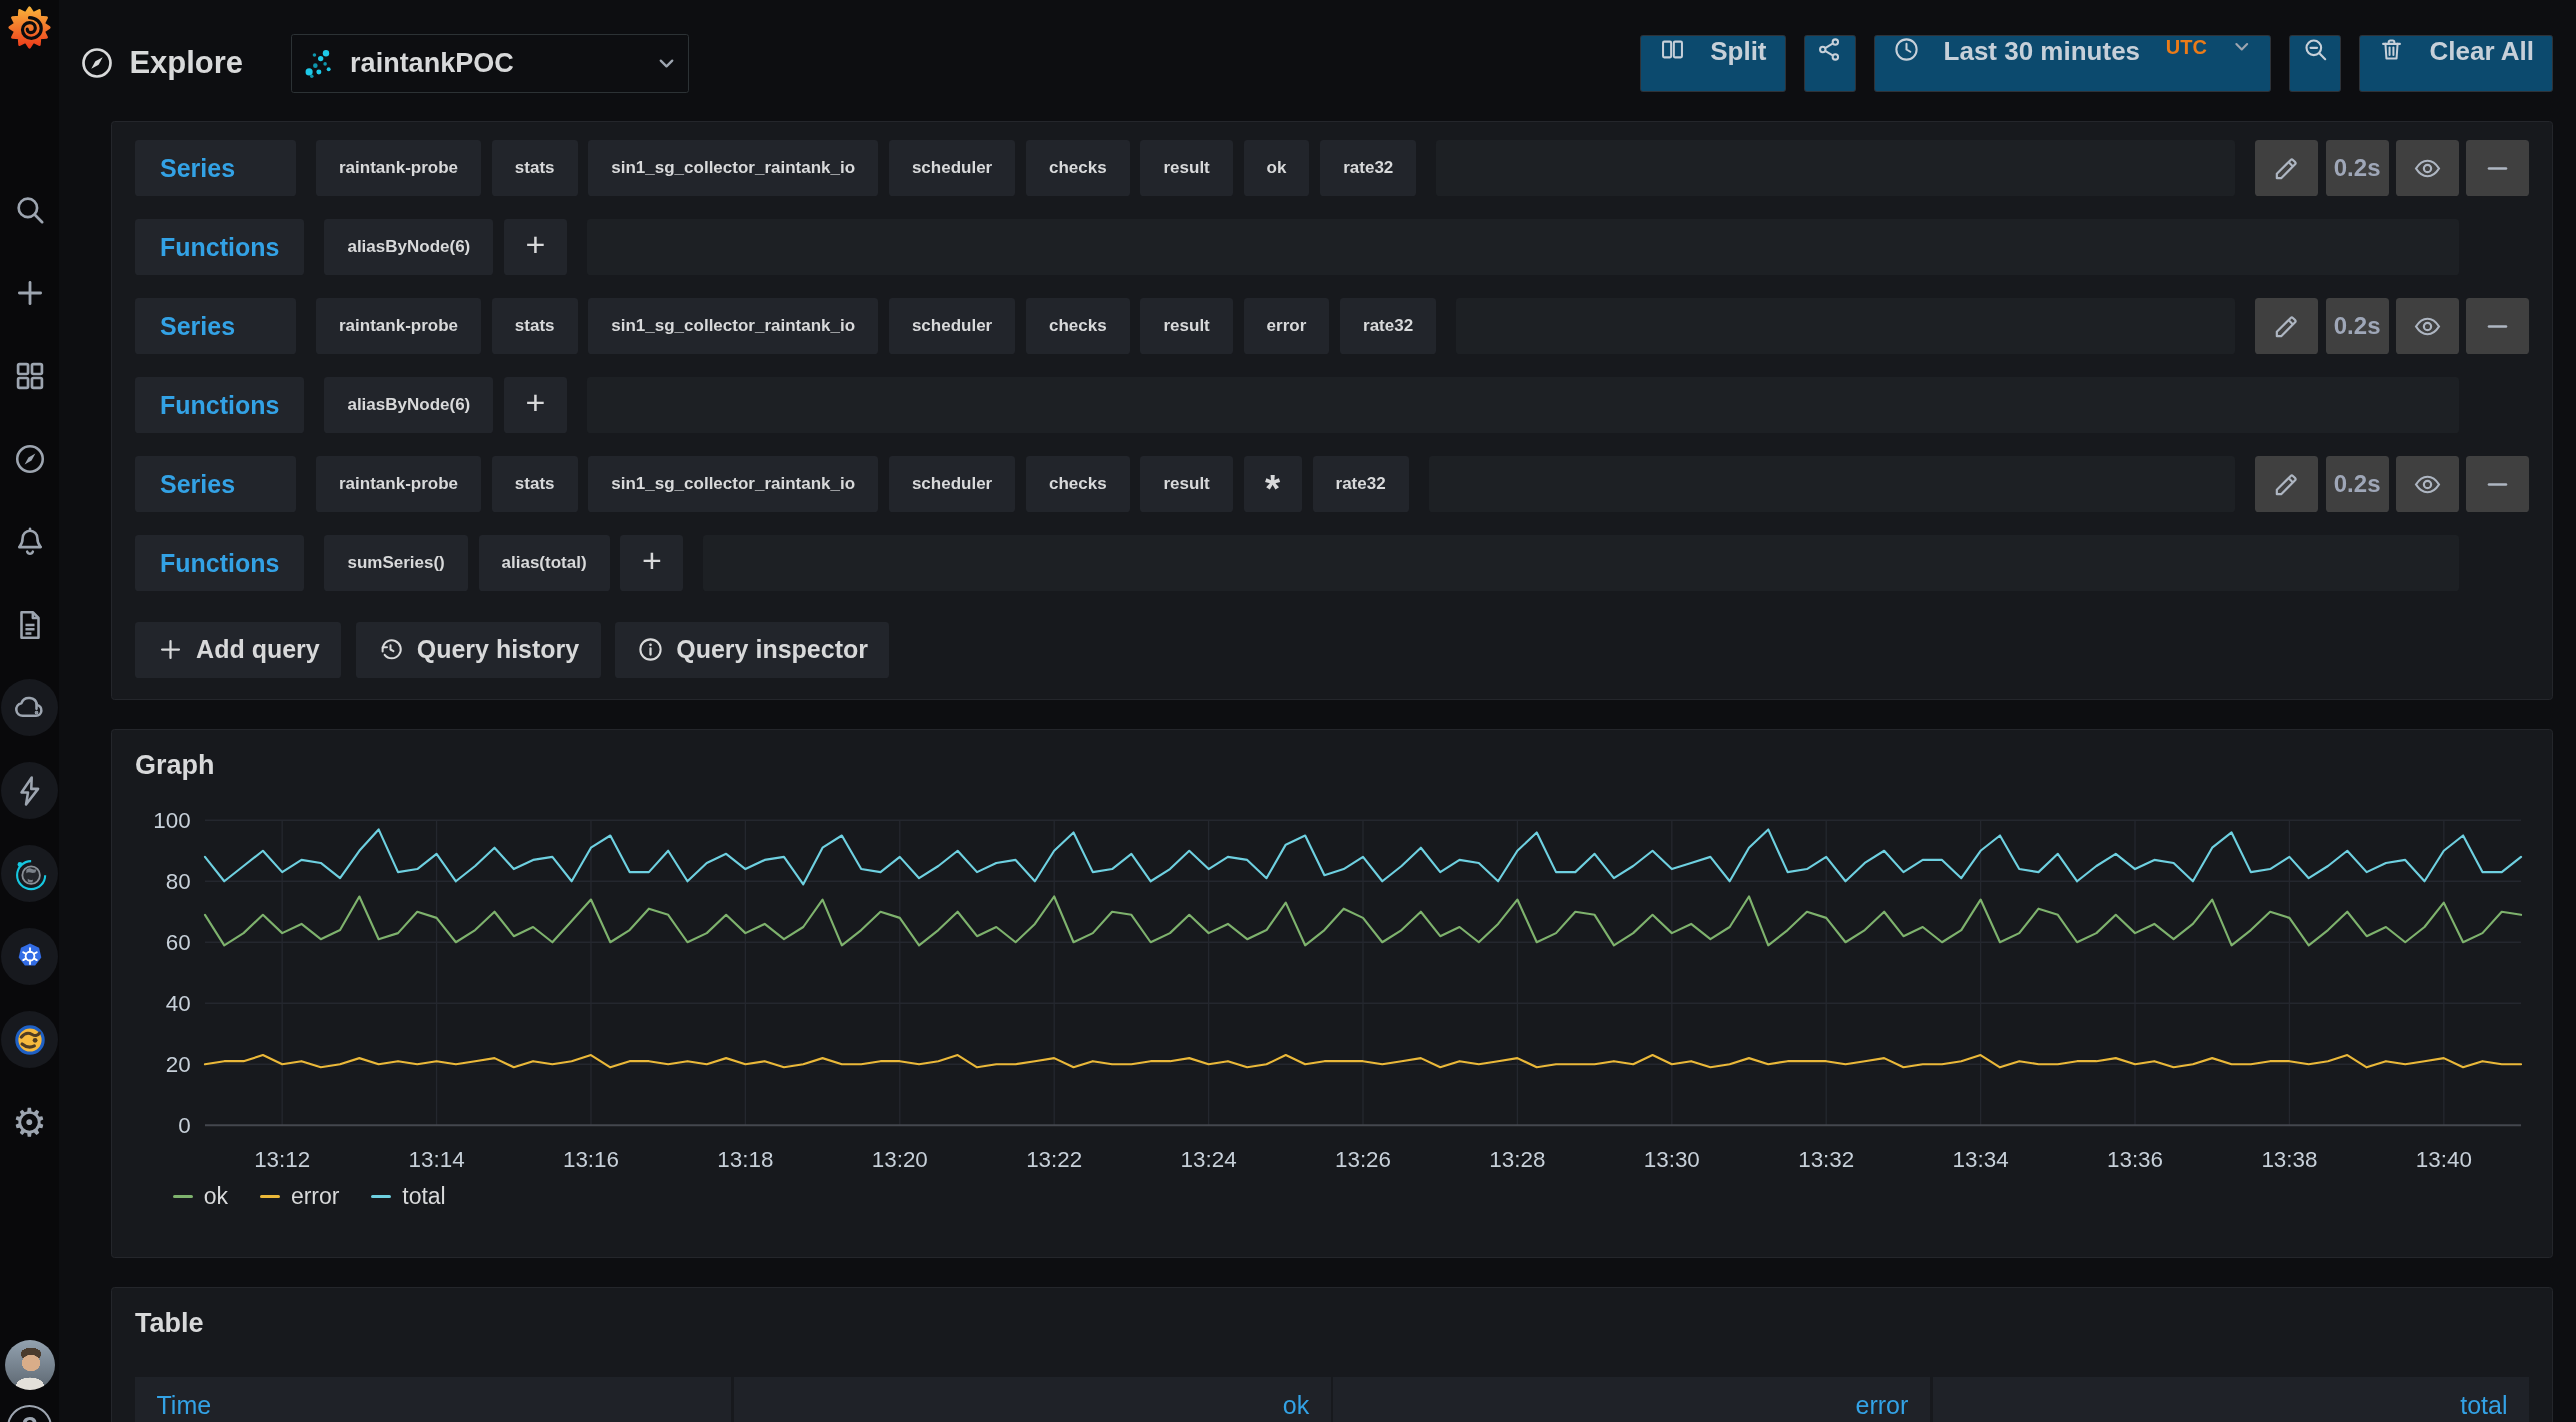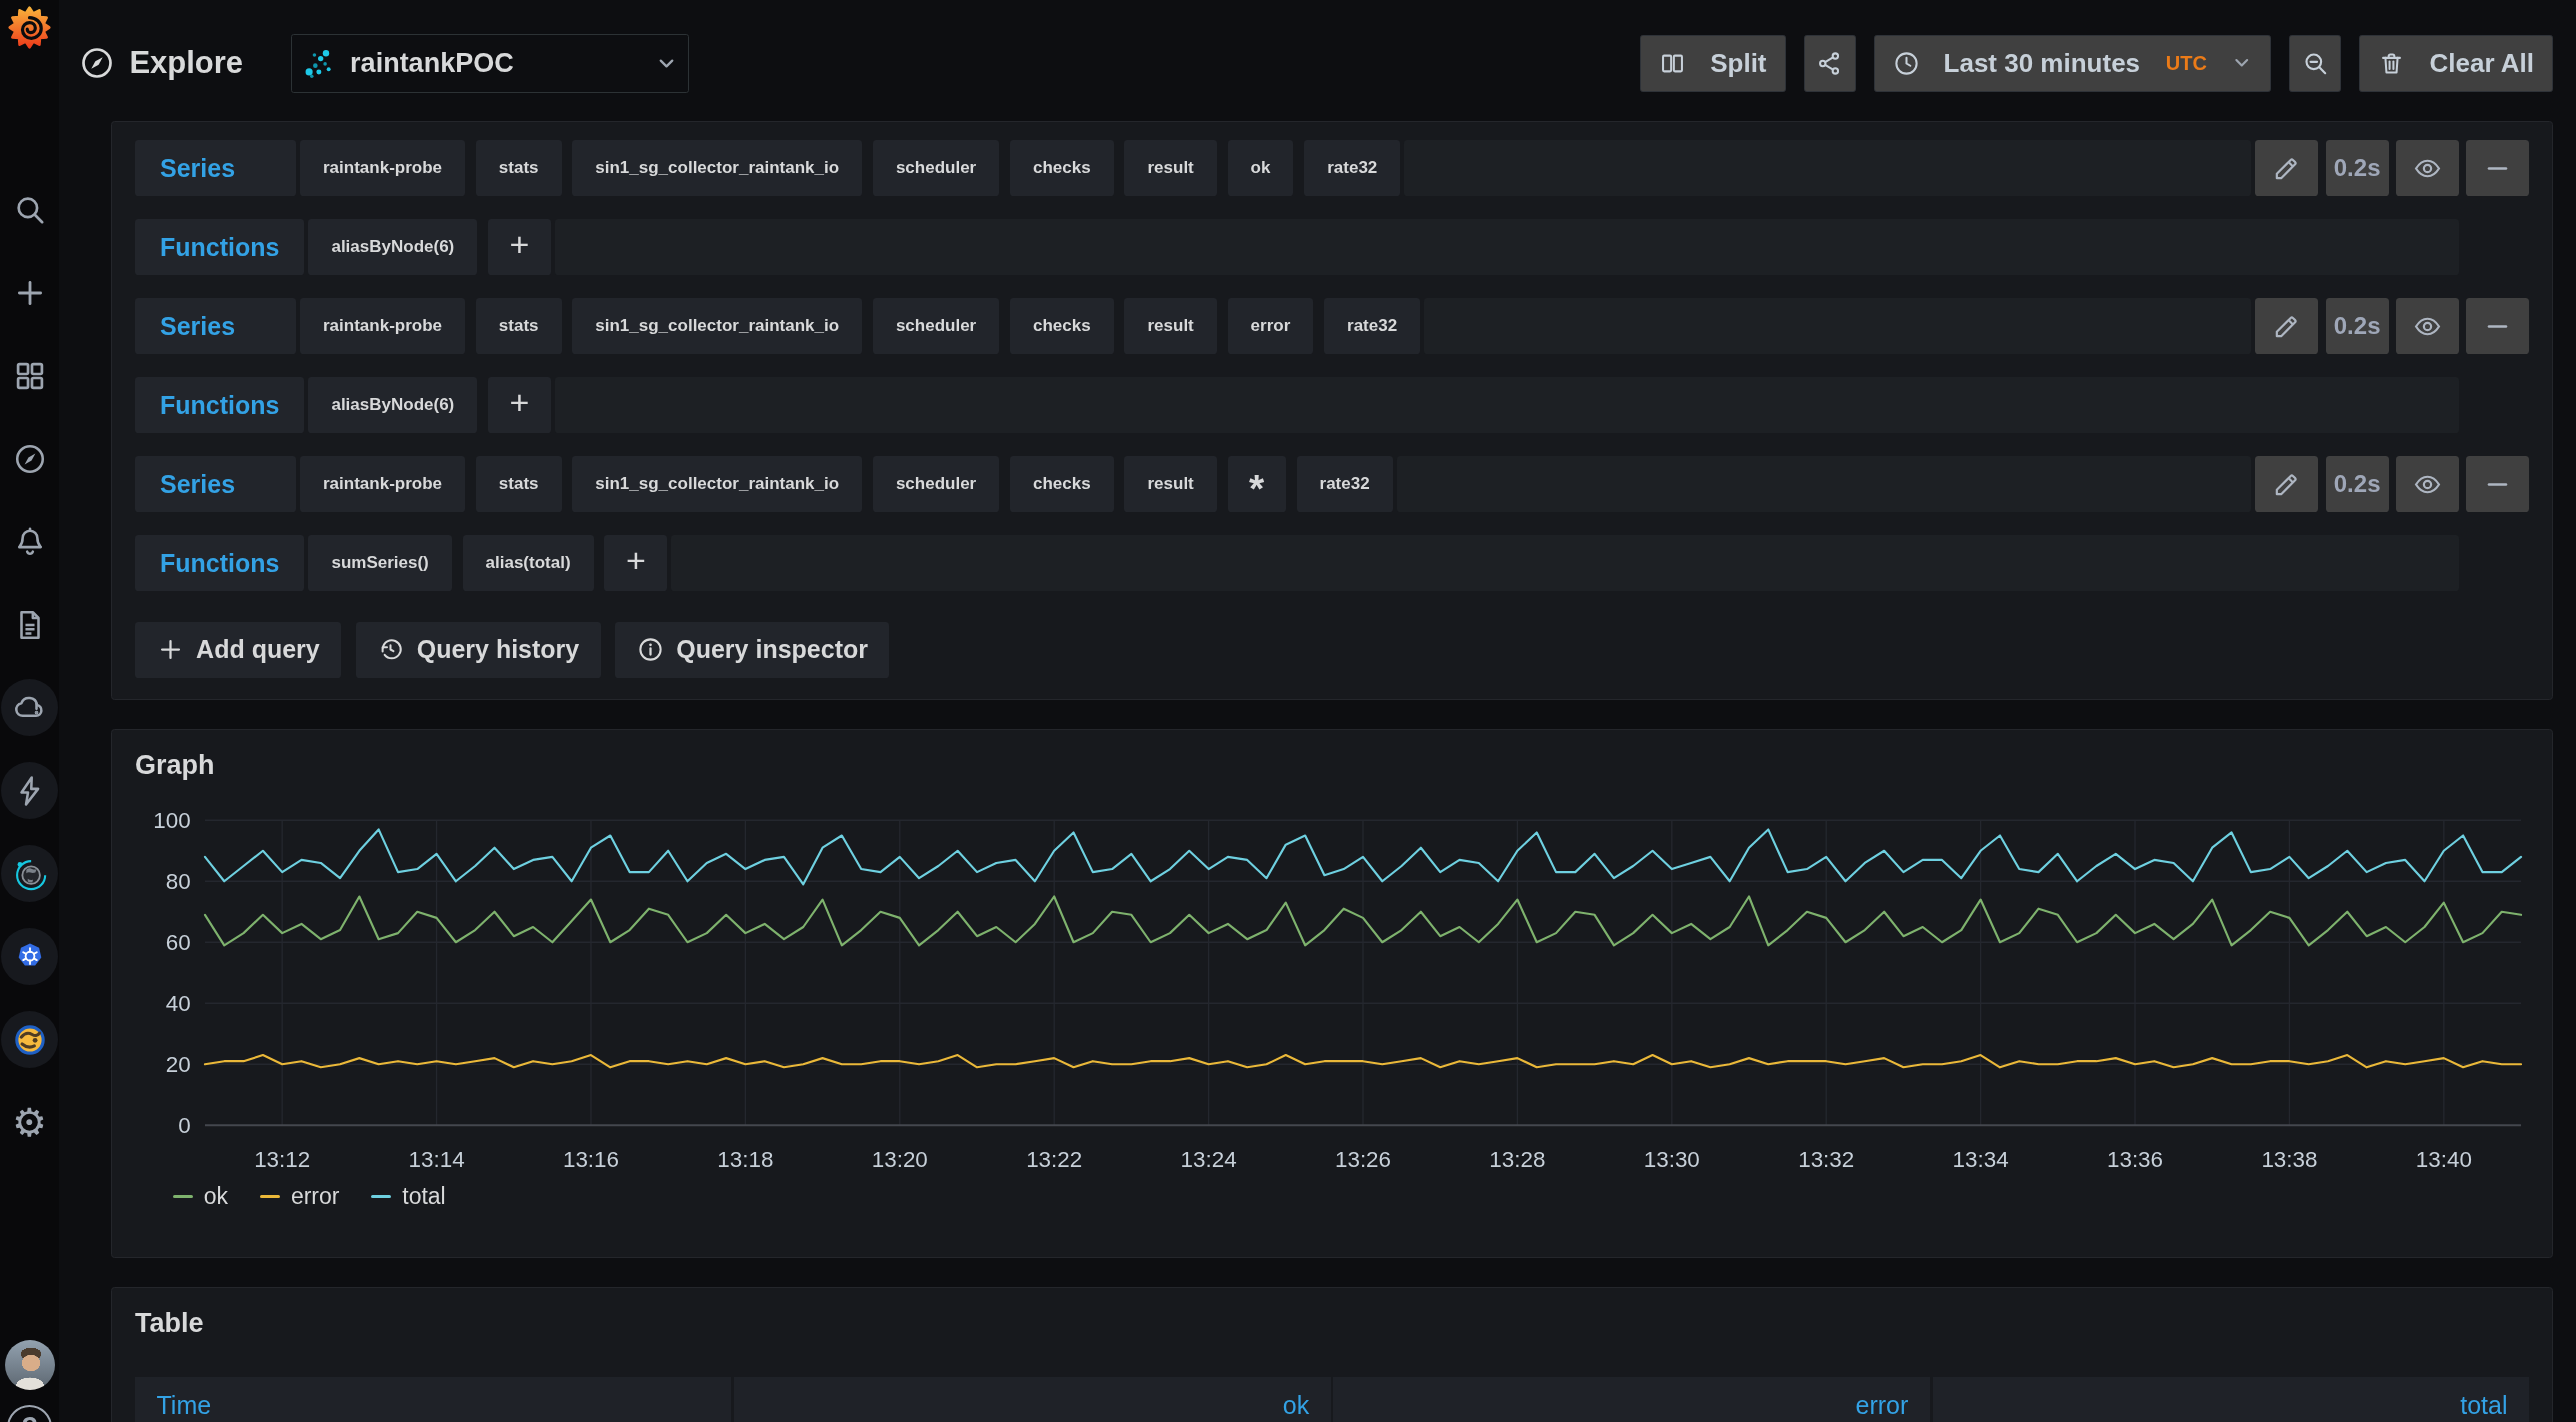--- a/index.html
+++ b/index.html
@@ -30,39 +30,39 @@
     padding:0 23px 0 20px;}
   .page-head{display:flex;align-items:center;gap:14.4px;margin-right:48px;color:#d8d9da;}
   .page-head svg{width:36px;height:36px;color:#d8d9da;}
   .page-title{font-size:31px;font-weight:700;}
   .ds-picker{width:398px;height:59px;border:0.9px solid #2c3235;border-radius:2.7px;background:#0d0e11;
     display:flex;align-items:center;padding:0 10px;cursor:pointer;}
   .ds-picker svg.ds{width:32px;height:32px;}
   .ds-name{font-size:27px;font-weight:700;margin-left:16px;}
   .ds-picker .chev{margin-left:auto;color:#9da5b0;width:23px;height:23px;}
   .nav-right{margin-left:auto;display:flex;align-items:center;gap:18px;}
-  .tbtn{height:57px;border:0.9px solid #2e3238;border-radius:2.7px;background:#404040;color:#c7d0d9;
-    display:flex;align-items:center;gap:24px;padding:0 18px;font-size:26px;font-weight:700;cursor:pointer;}
+  .tbtn{height:57px;border:0.9px solid #2e3238;border-radius:2.7px;background:#0c4a6e;color:#c7d0d9;
+    display:flex;align-items:flex-start;gap:24px;padding:0 18px;font-size:26px;font-weight:700;cursor:pointer;}
   .tbtn svg{width:27px;height:27px;}
   .icon-only{padding:0;width:52px;justify-content:center;}
   .utc{color:#eb7b18;font-size:20px;font-weight:700;margin-left:1.8px;}
   .tbtn .chev{width:21.5px;height:21.5px;color:#9da5b0;}
   .run-btn{display:flex;height:57px;border-radius:2.7px;overflow:hidden;cursor:pointer;background:#2f6fd8;color:#fff;}
   .run-main{display:flex;align-items:center;gap:12.6px;padding:0 20px;font-size:26px;font-weight:700;}
   .run-main svg{width:27px;height:27px;}
   .run-caret{width:50px;display:flex;align-items:center;justify-content:center;border-left:0.9px solid rgba(255,255,255,.28);}
   .run-caret svg{width:21.5px;height:21.5px;}
 
   
   .main{position:absolute;left:59px;top:90px;right:0;bottom:0;padding:31px 23px 0 52px;overflow:hidden;}
   .panel{background:#17191d;border:0.9px solid #24262b;border-radius:3.6px;}
 
   
   .query-panel{padding:18px 23px 21.5px 23px;}
-  .qrow{display:flex;align-items:stretch;gap:4px;height:56px;margin-bottom:23px;}
+  .qrow{display:flex;align-items:stretch;gap:20px;height:56px;margin-bottom:23px;}
   .label-chip{min-width:161px;background:#22252b;border-radius:3.6px;display:flex;align-items:center;
     padding:0 25px;color:#33a2e5;font-size:25px;font-weight:700;cursor:pointer;}
   .chips{display:flex;gap:10.8px;}
   .chip{background:#22252b;border-radius:3.6px;display:flex;align-items:center;padding:12px 23px;
     color:#d8d9da;font-size:17px;font-weight:700;white-space:nowrap;cursor:pointer;}
   .chip.star{font-size:39px;padding:10.8px 21.5px 0 21.5px;}
   .chip.plus{font-size:34px;font-weight:400;padding:0 21.5px 5.4px 21.5px;}
   .filler{flex:1;background:#1d2024;border-radius:3.6px;}
   .qrow.functions{padding-right:70px;}
   .actions{display:flex;gap:7.2px;}

